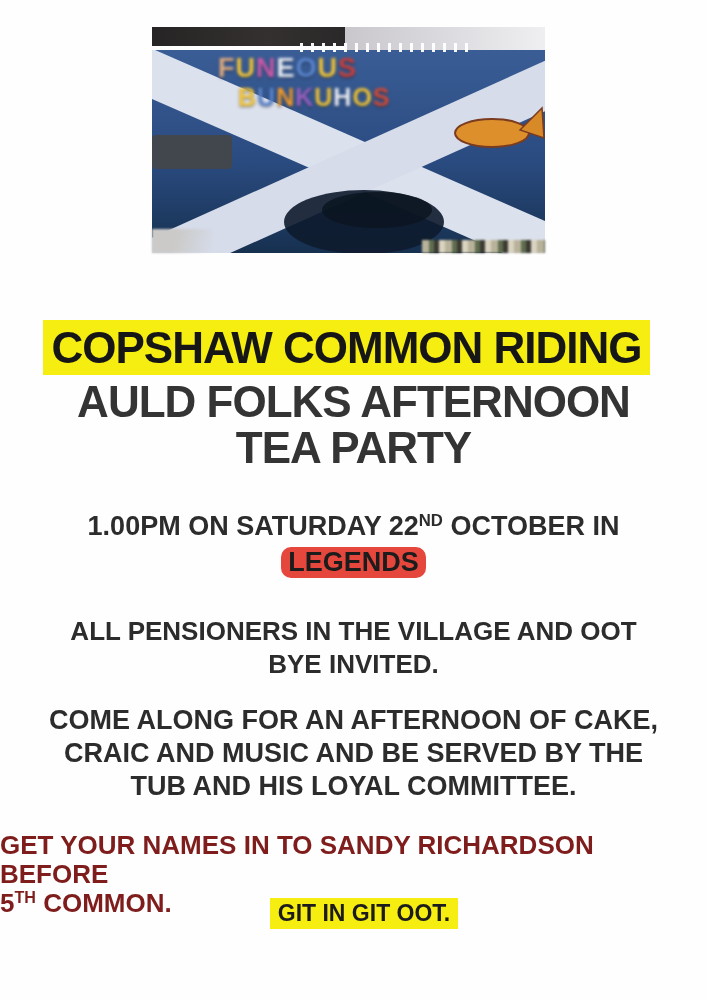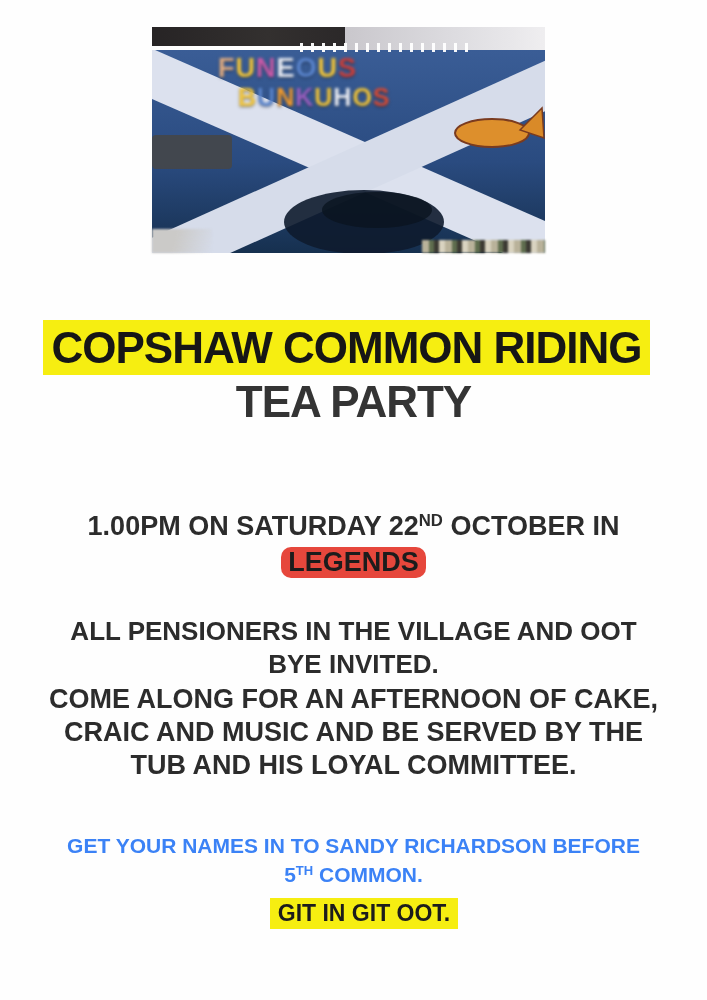--- a/index.html
+++ b/index.html
@@ -110,34 +110,34 @@
   }
   .invite {
     position: absolute; left: 0; top: 615px;
     width: 707px;
     text-align: center;
     font-size: 26px; font-weight: bold;
     line-height: 33px;
     color: #2c2c2c;
   }
   .body-par {
-    position: absolute; left: 0; top: 683px;
+    position: absolute; left: 0; top: 704px;
     width: 707px;
     text-align: center;
     font-size: 27px; font-weight: bold;
     line-height: 33px;
     color: #2c2c2c;
   }
   .names {
     position: absolute; left: 0; top: 831px;
     width: 707px;
-    text-align: center;
-    font-size: 21px; font-weight: bold;
+    text-align: left;
+    font-size: 26px; font-weight: bold;
     line-height: 29px;
-    color: #3b82f6;
+    color: #7f1d1d;
   }
   .footer-line {
     position: absolute; left: 0; top: 898px;
     width: 707px;
     text-align: center;
     padding-left: 21px;
   }
   .footer-line .git {
     display: inline-block;
     padding: 0 8px;
@@ -200,20 +200,21 @@
       </div>
     <div class="strip-bl"></div>
     <div class="strip-br"></div>
   </div>
 
   <div class="banner" style="background-color: rgb(246, 238, 17); margin-top: 48px;">
     <span>COPSHAW COMMON RIDING</span>
   </div>
 
   <div class="heading">
+    <div>AULD FOLKS AFTERNOON</div>
     <div>TEA PARTY</div>
   </div>
 
   <div class="when">
     <div><span>1.00PM ON SATURDAY 22</span><sup class="ord">ND</sup><span> OCTOBER IN</span></div>
     <div>
       <span class="venue" style="background-color: rgb(230, 71, 60); border-radius: 10px;">LEGENDS</span>
     </div>
   </div>
 

